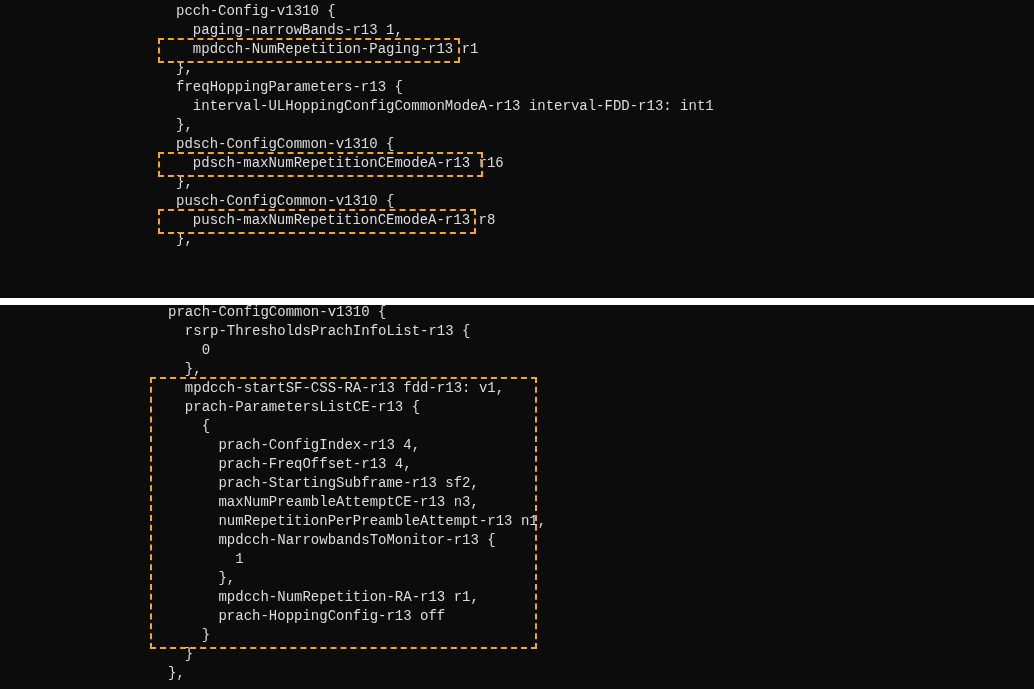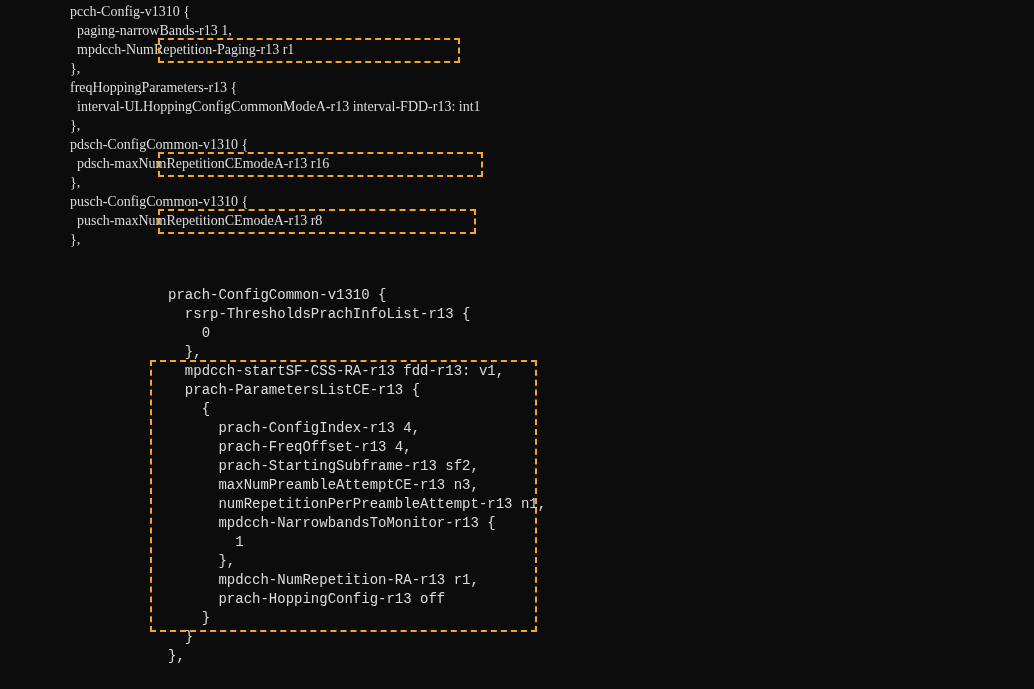--- a/index.html
+++ b/index.html
@@ -16,28 +16,28 @@
   }
   .pane {
     position: absolute;
     left: 0;
     right: 0;
     background: #0c0c0c;
     overflow: hidden;
   }
   .pane.top { top: 0; height: 298px; }
   .pane.gap { top: 298px; height: 6px; background: #fff; }
-  .pane.bottom { top: 288px; bottom: 0; }
+  .pane.bottom { top: 305px; bottom: 0; }
   .code {
     position: absolute;
     left: 0;
     top: 0;
     white-space: pre;
   }
-  .top .code { left: 0; top: 2px; font-family: Liberation Serif, serif; }
+  .top .code { left: 8px; top: 2px; }
   .bottom .code { left: 0; top: -2px; }
   .hl {
     position: absolute;
     border: 2px dashed #f5a623;
     background: transparent;
     pointer-events: none;
   }
 </style>
 </head>
 <body>

